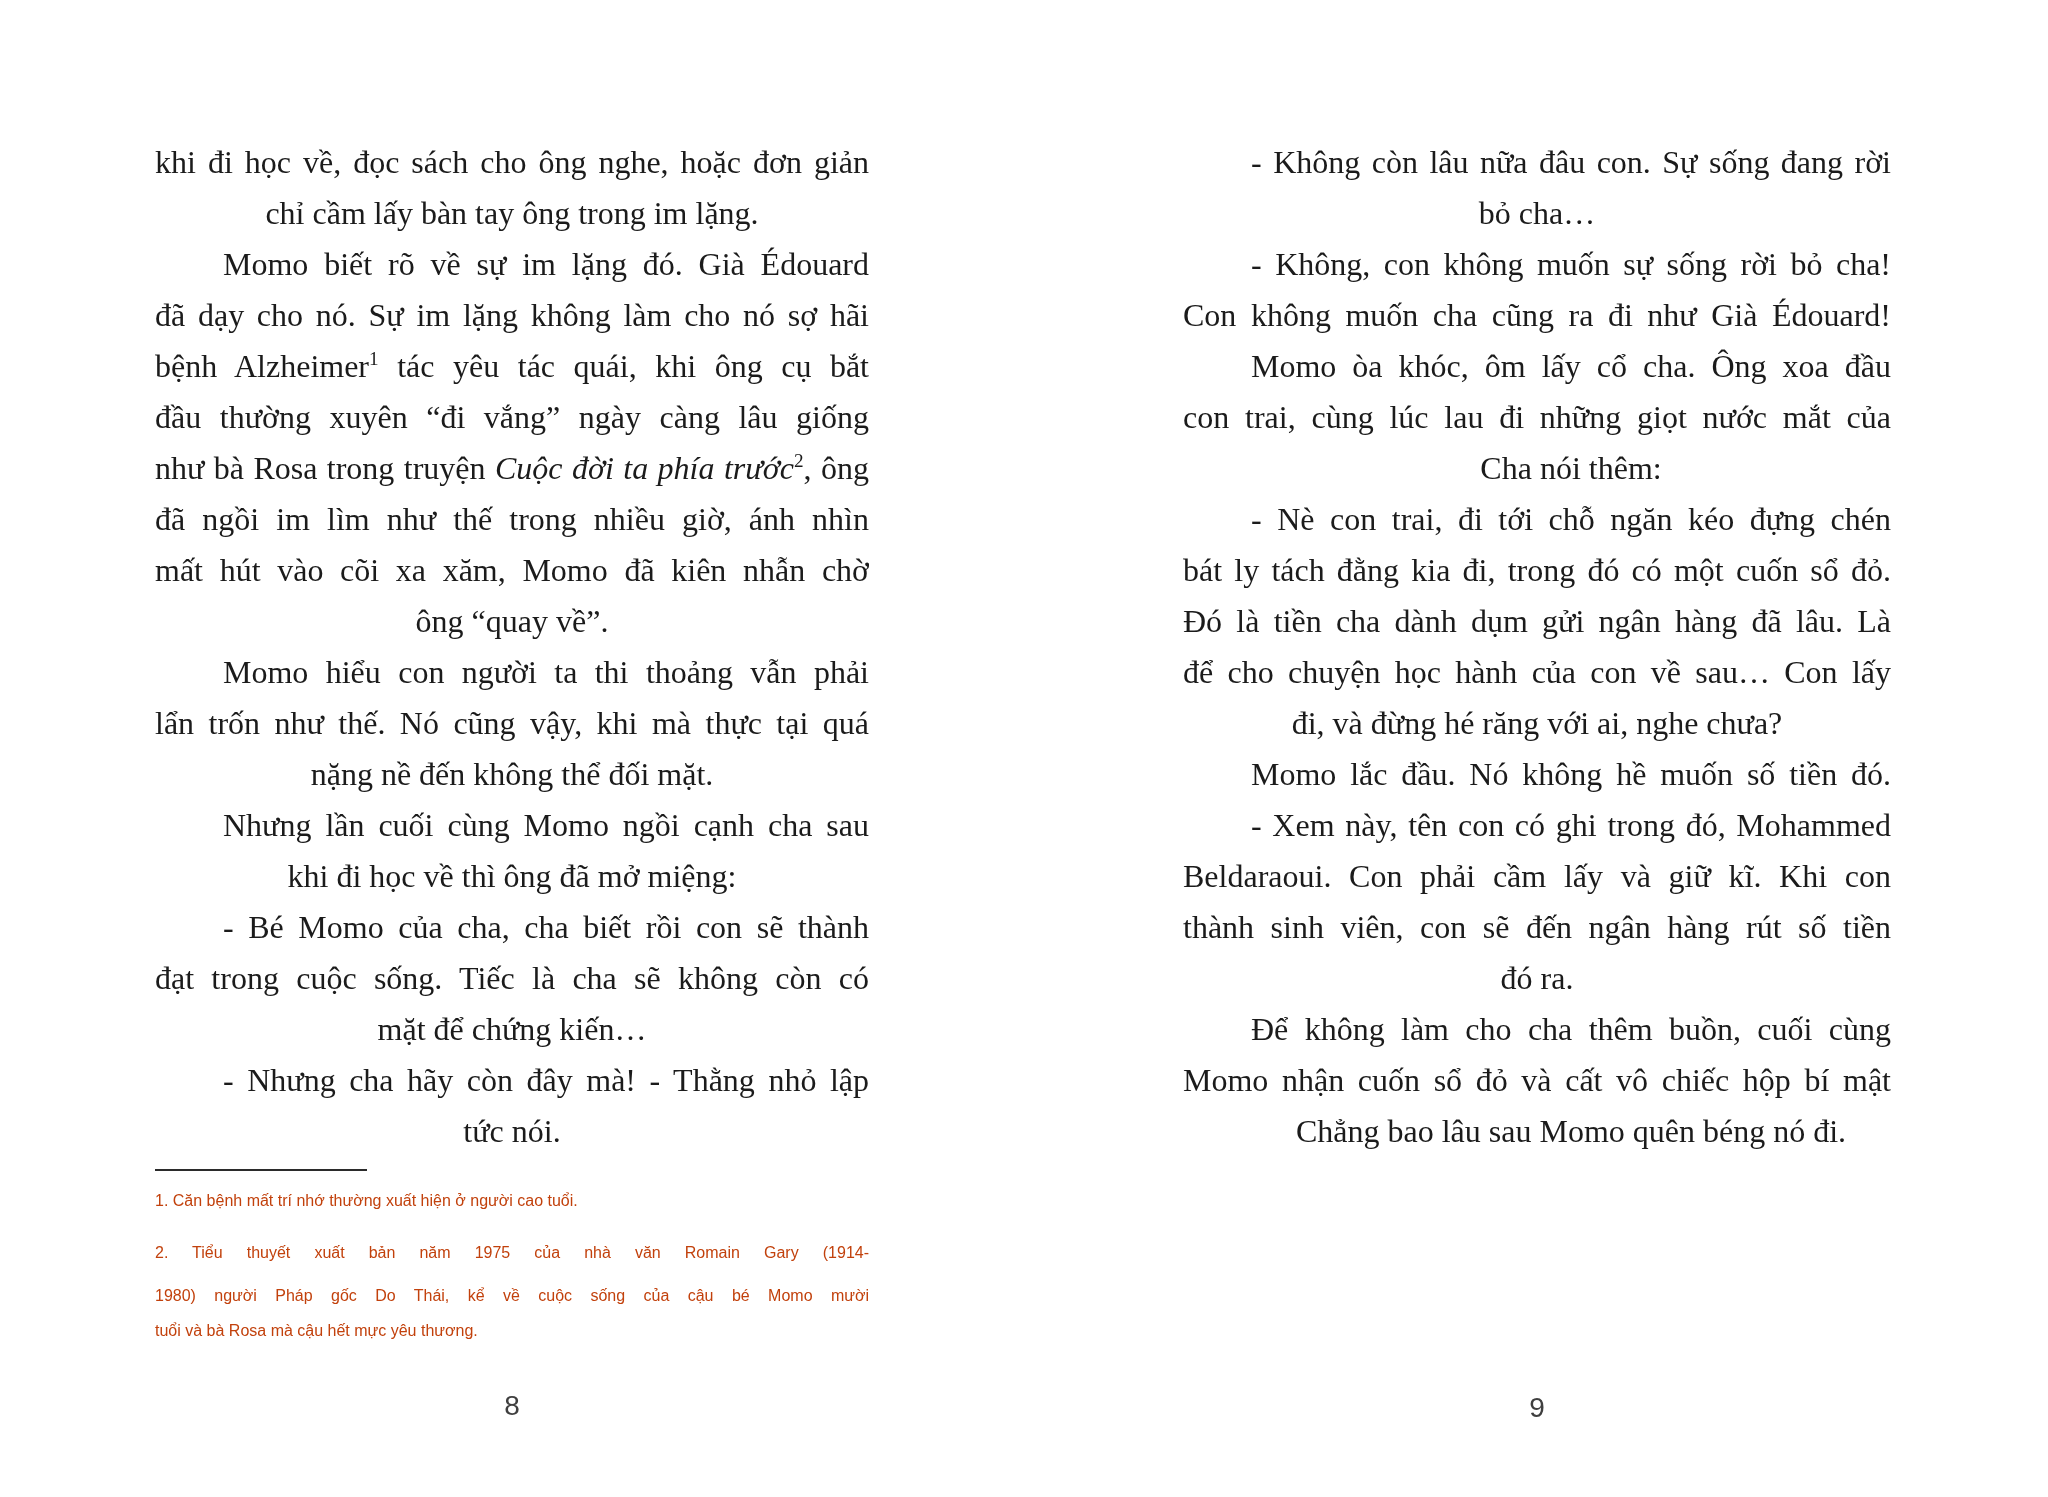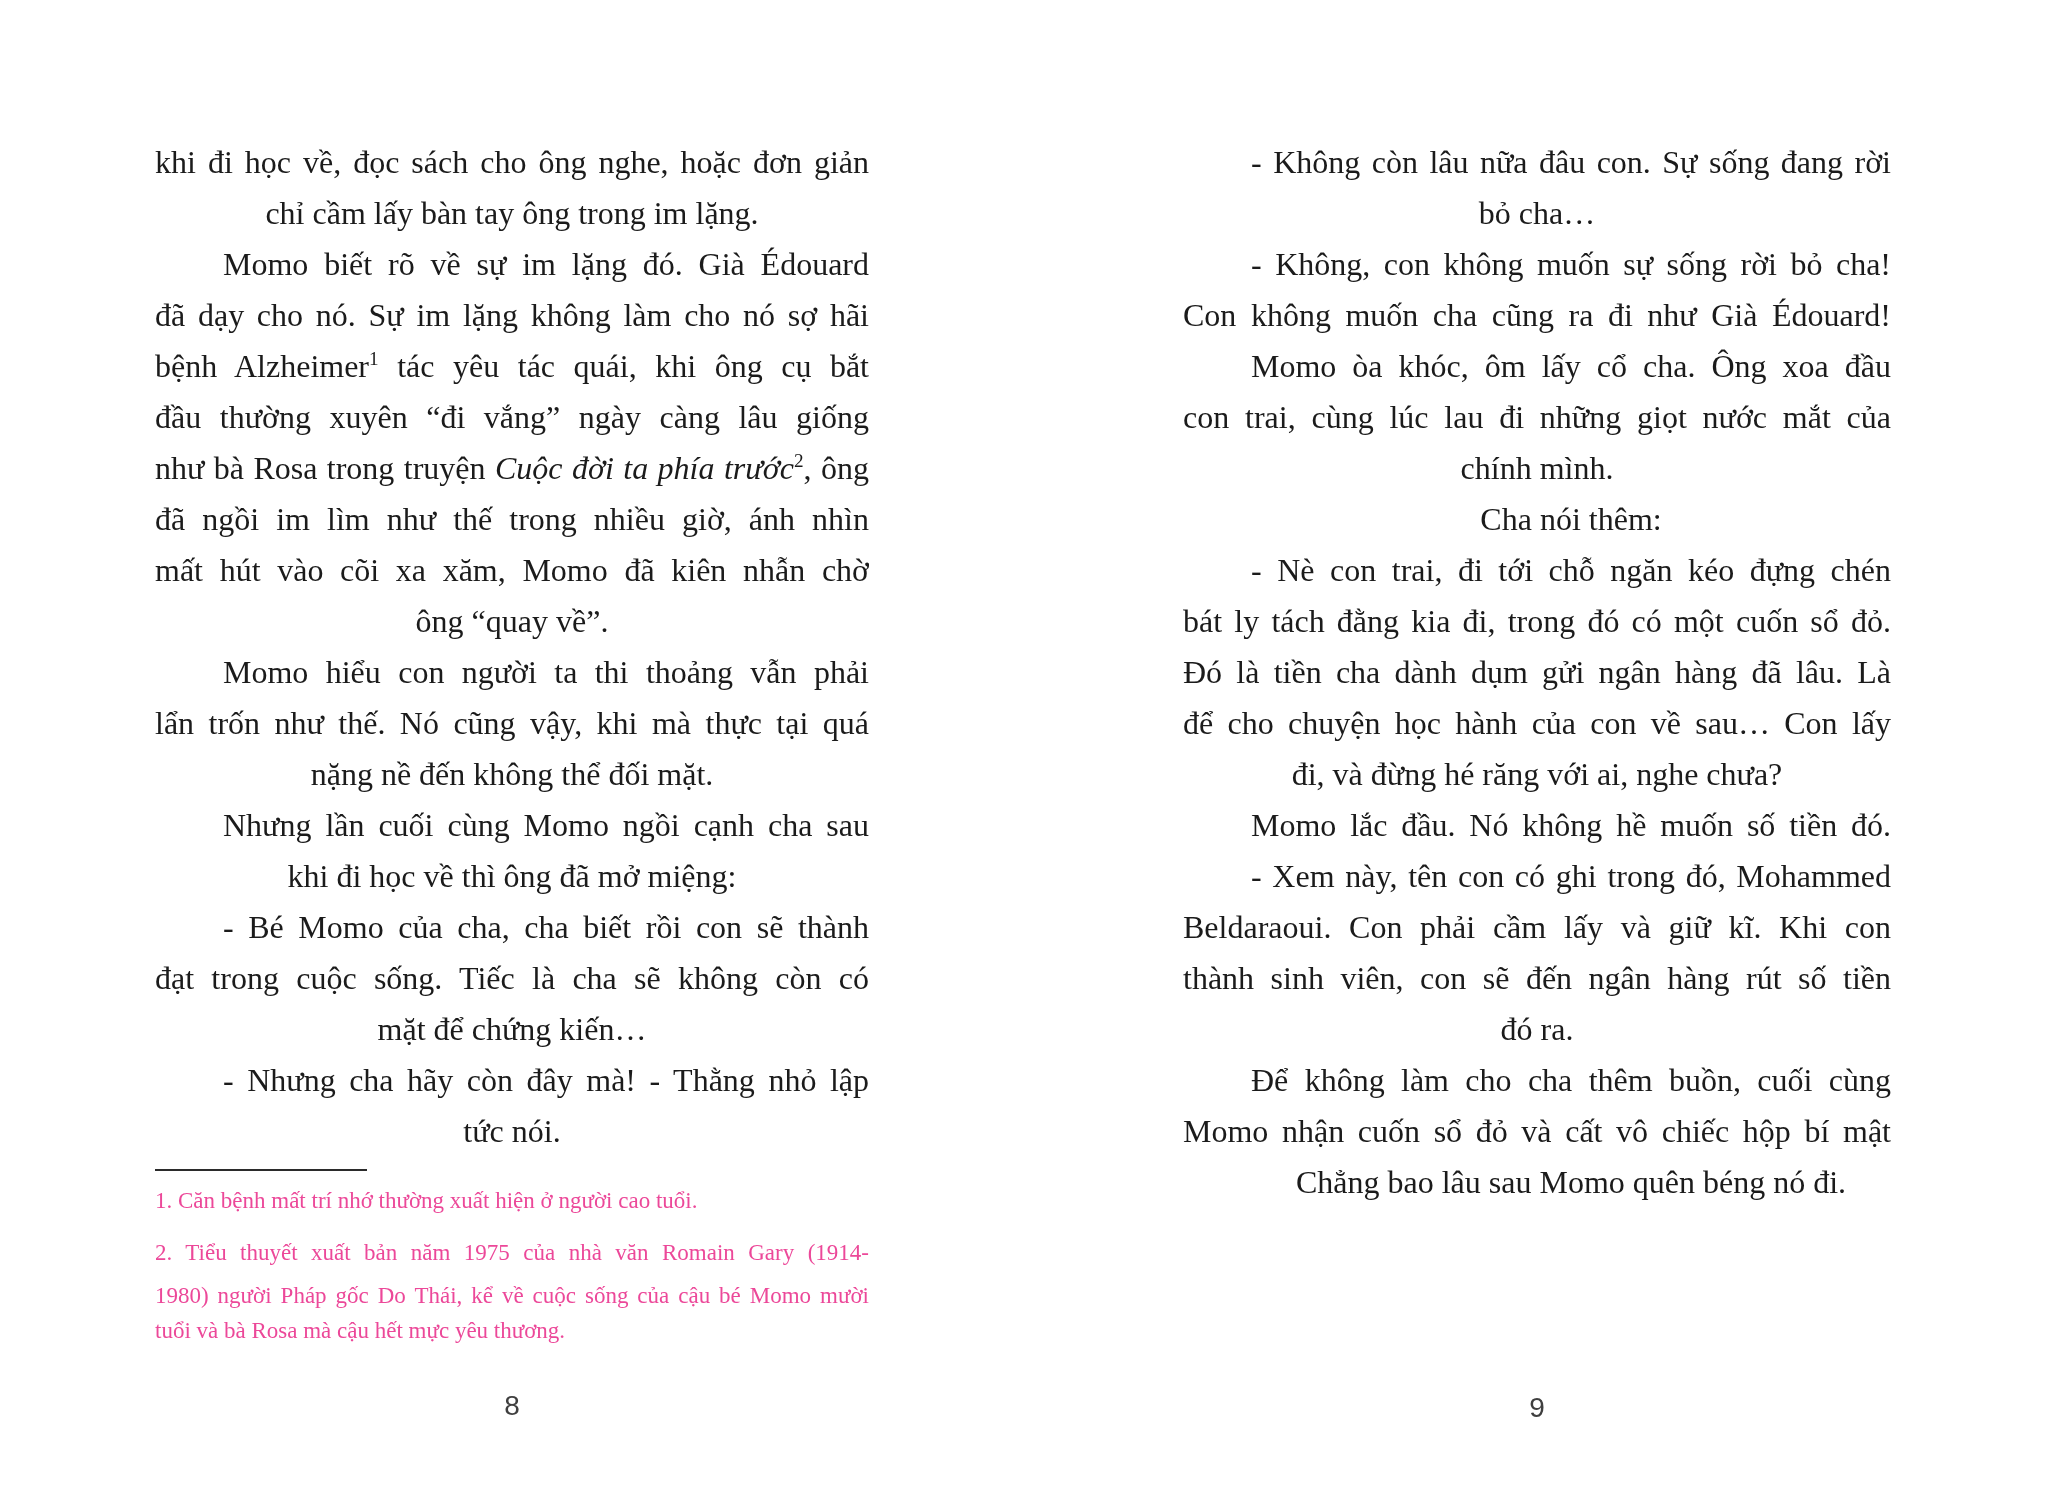--- a/index.html
+++ b/index.html
@@ -42,23 +42,23 @@
   .footnote-section { margin-top: 12px; }
   .footnote-divider {
     width: 212px;
     border-top: 2px solid #2b2b2b;
     margin-bottom: 12px;
   }
   .fn-line {
     height: 35px;
     line-height: 35px;
     overflow: hidden;
-    font-family: Liberation Serif, serif;
-    font-size: 23px;
-    color: #ec4899;
+    font-family: Liberation Sans, sans-serif;
+    font-size: 16px;
+    color: #c2410c;
   }
   .fn-line.just {
     text-align: justify;
     text-align-last: justify;
     margin-top: 8px;
   }
   .fn-gap { height: 9px; }
   .pagenum {
     position: absolute;
     text-align: center;
@@ -110,21 +110,20 @@
 </div>
 
 <div class="page page-right">
   <div>
       <div class="line indent just"><span>- Không còn lâu nữa đâu con. Sự sống đang rời</span></div>
       <div class="line"><span>bỏ cha…</span></div>
       <div class="line indent just"><span>- Không, con không muốn sự sống rời bỏ cha!</span></div>
       <div class="line just"><span>Con không muốn cha cũng ra đi như Già Édouard!</span></div>
       <div class="line indent just"><span>Momo òa khóc, ôm lấy cổ cha. Ông xoa đầu</span></div>
       <div class="line just"><span>con trai, cùng lúc lau đi những giọt nước mắt của</span></div>
-      <div class="line"><span>chính mình.</span></div>
       <div class="line indent"><span>Cha nói thêm:</span></div>
       <div class="line indent just"><span>- Nè con trai, đi tới chỗ ngăn kéo đựng chén</span></div>
       <div class="line just"><span>bát ly tách đằng kia đi, trong đó có một cuốn sổ đỏ.</span></div>
       <div class="line just"><span>Đó là tiền cha dành dụm gửi ngân hàng đã lâu. Là</span></div>
       <div class="line just"><span>để cho chuyện học hành của con về sau… Con lấy</span></div>
       <div class="line"><span>đi, và đừng hé răng với ai, nghe chưa?</span></div>
       <div class="line indent just"><span>Momo lắc đầu. Nó không hề muốn số tiền đó.</span></div>
       <div class="line indent just"><span>- Xem này, tên con có ghi trong đó, Mohammed</span></div>
       <div class="line just"><span>Beldaraoui. Con phải cầm lấy và giữ kĩ. Khi con</span></div>
       <div class="line just"><span>thành sinh viên, con sẽ đến ngân hàng rút số tiền</span></div>

